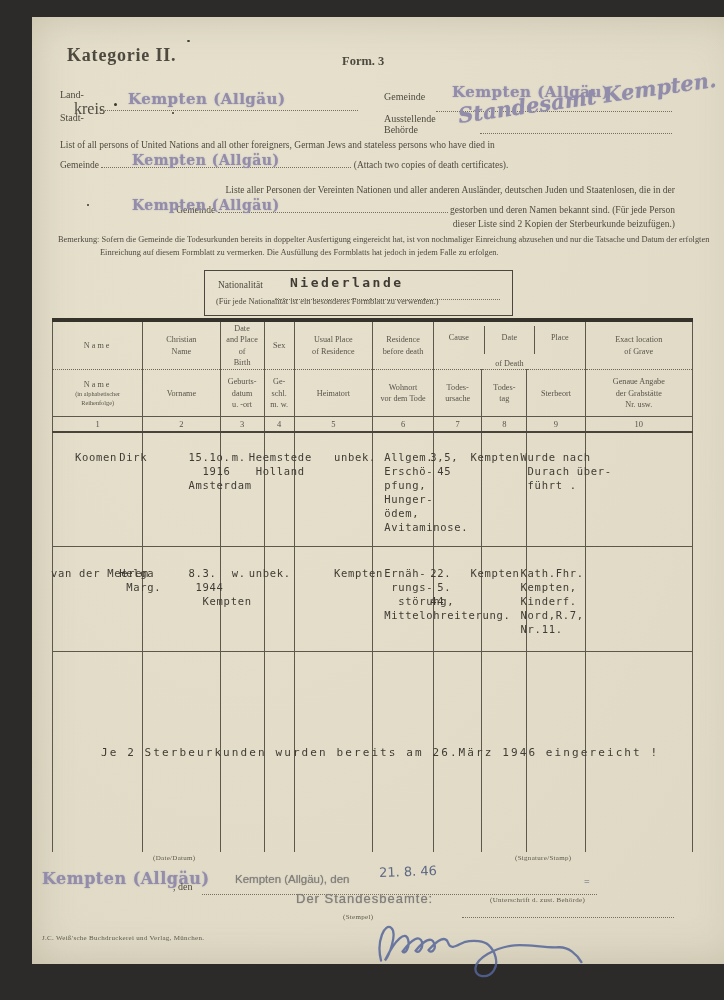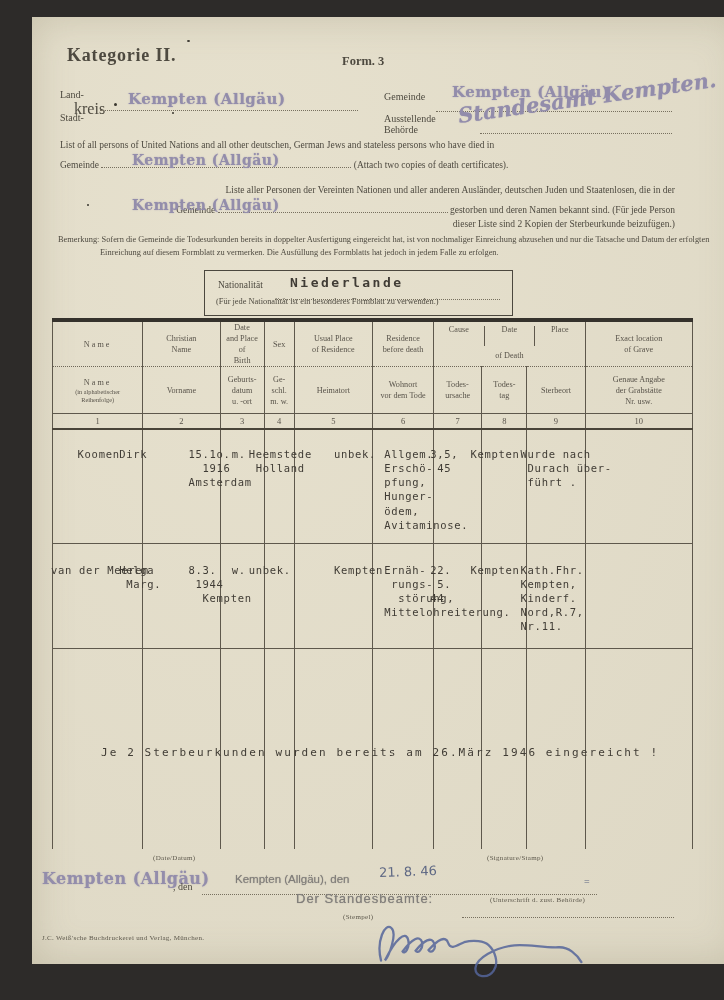--- a/index.html
+++ b/index.html
@@ -39,24 +39,24 @@
   table.grid td:first-child{border-left:none;}
   .hcell{font-size:8.2px;color:#58534a;text-align:center;white-space:pre-line;line-height:1.35;}
   tr.rowEN td{border-bottom:1px dotted #6e6758;height:44px;}
   tr.rowDE td{border-bottom:1px solid #5e584c;height:46px;}
   tr.rowNUM td{border-bottom:2px solid #494439;height:14px;text-align:center;
                font-size:8.5px;color:#57524a;}
   tr.rowData td{border-bottom:1px solid #5e584c;vertical-align:top;}
   tr.rowEmpty td{height:200px;}
   .deathwrap{display:flex;flex-direction:column;height:100%;justify-content:flex-start;}
   .deathtop{display:flex;}
-  .deathtop span{flex:1;padding-top:2px;}
+  .deathtop span{flex:1;padding-top:10px;}
   .deathtop .dsep{flex:0 0 1px;background:#5e584c;height:18px;margin-top:4px;}
   .deathspan{text-align:center;margin-top:4px;}
-  .c1m{margin-left:2px;text-align:center;} .c2m{margin-left:-24px;} .c3m{margin-left:-32px;}
+  .c1m{margin-left:22px;} .c2m{margin-left:-24px;} .c3m{margin-left:-32px;}
   .c4m{margin-left:-33px;} .c5m{margin-left:-46px;} .c6m{margin-left:-39px;}
   .c7m{margin-left:-50px;} .c8m{margin-left:-52px;} .c9m{margin-left:-57px;} .c10m{margin-left:-65px;}
   .pt1{padding-top:17px;} .pt2{padding-top:19px;}
   .sub{font-size:6.3px;letter-spacing:0;display:block;line-height:1.3;}
   .lsp{letter-spacing:2.5px;}
 </style>
 </head>
 <body>
 
 <div class="stage">
@@ -83,21 +83,21 @@
       <span class="abs dotline" style="left:52px;top:9px;width:236px;"></span>
       <span class="abs stampP" style="left:68px;top:-8px;font-size:15px;">Kempten (Allgäu)</span>
     </div>
     <div class="abs" style="left:352px;top:96px;">
       <span class="abs print" style="left:0;top:0;font-size:10px;">Ausstellende Behörde</span>
       <span class="abs dotline" style="left:96px;top:9px;width:192px;"></span>
     </div>
     <div class="abs handw" style="left:428px;top:86px;font-size:21px;transform:rotate(-8deg);transform-origin:left bottom;">Standesamt Kempten.</div>
 
     <div class="abs print" style="left:28px;top:121px;width:615px;font-size:9.5px;line-height:1.55;">
-      <div>List of all persons of United Nations and all other deutschen, German Jews and stateless persons who have died in</div>
+      <div>List of all persons of United Nations and all other foreigners, German Jews and stateless persons who have died in</div>
       <div style="position:relative;margin-top:3px;">
         <span>Gemeinde</span>
         <span class="dotline" style="width:250px;"></span>
         <span class="stampP" style="position:absolute;left:72px;top:-6px;font-size:14px;">Kempten (Allgäu)</span>
         <span>(Attach two copies of death certificates).</span>
       </div>
     </div>
 
     <div class="abs print" style="left:28px;top:166px;width:615px;font-size:9.5px;line-height:1.55;text-align:right;">
       <div>Liste aller Personen der Vereinten Nationen und aller anderen Ausländer, deutschen Juden und Staatenlosen, die in der</div>
@@ -333,21 +333,21 @@
               <td></td>
               <td></td>
         </tr>
       </tbody>
         </table>
     </div>
 
     <div class="abs typed" style="left:69px;top:729px;font-size:11px;letter-spacing:2.1px;">Je 2 Sterbeurkunden wurden bereits am 26.März 1946 eingereicht !</div>
 
     <div class="abs small-print" style="left:121px;top:837px;">(Date/Datum)</div>
-    <div class="abs small-print" style="left:436px;top:837px;padding-left:19px;">(Signature/Stamp)</div>
+    <div class="abs small-print" style="left:464px;top:837px;padding-left:19px;">(Signature/Stamp)</div>
 
     <div class="abs stampP" style="left:10px;top:852px;font-size:16px;">Kempten (Allgäu)</div>
     <div class="abs print" style="left:141px;top:864px;font-size:10px;">, den</div>
     <span class="abs dotline" style="left:170px;top:866px;width:395px;"></span>
     <div class="abs stampG" style="left:203px;top:856px;font-size:11.5px;">Kempten (Allgäu), den</div>
     <div class="abs inkblue" style="left:347px;top:847px;font-size:13px;font-family:'DejaVu Sans',sans-serif;transform:rotate(-2deg);">21. 8. 46</div>
     <div class="abs inkblue" style="left:552px;top:859px;font-size:10px;">=</div>
 
     <div class="abs stampG" style="left:264px;top:874px;font-size:13px;letter-spacing:1px;">Der Standesbeamte:</div>
     <div class="abs small-print" style="left:458px;top:879px;">(Unterschrift d. zust. Behörde)</div>

